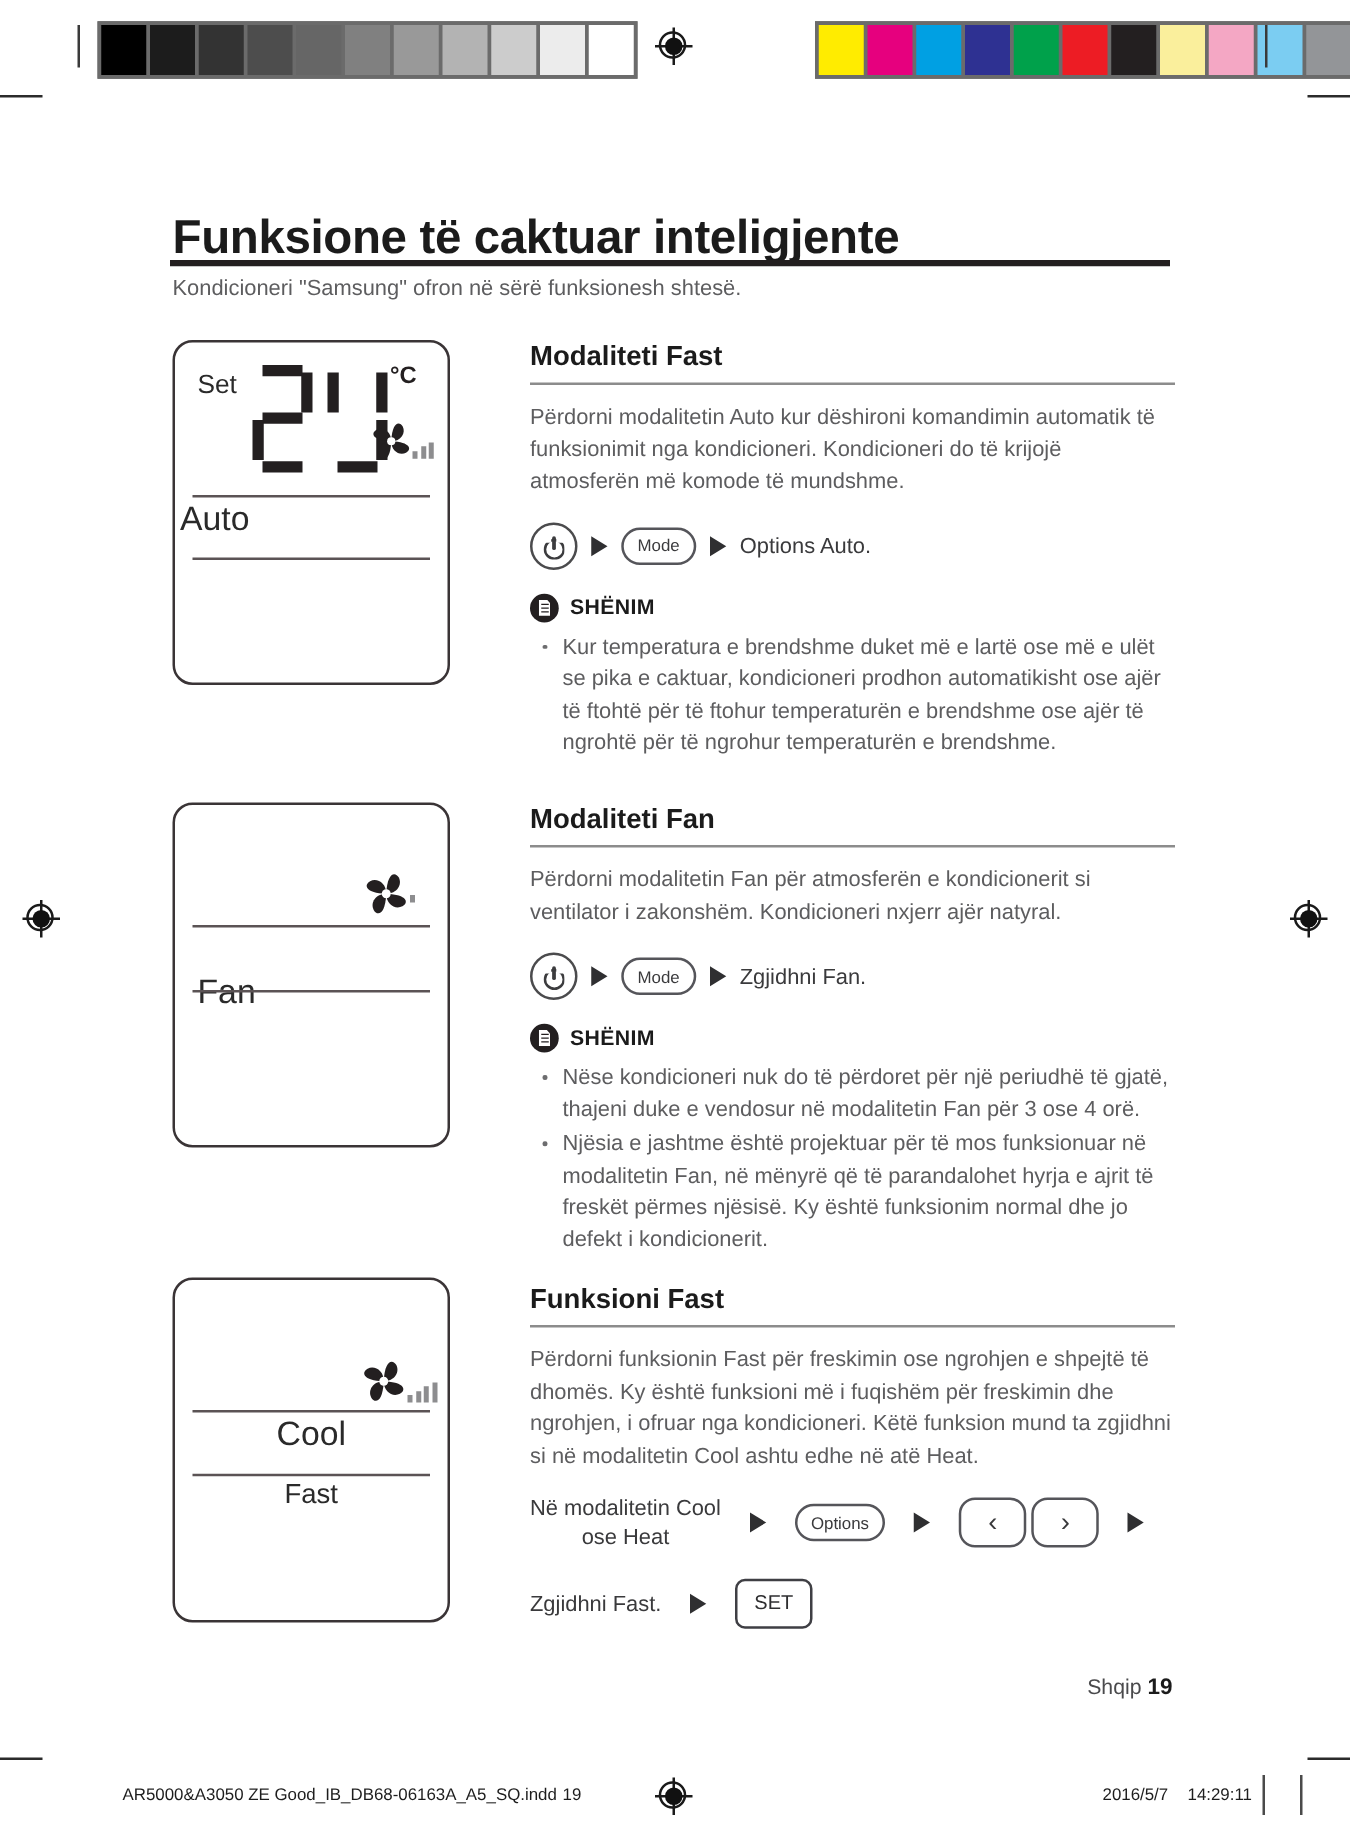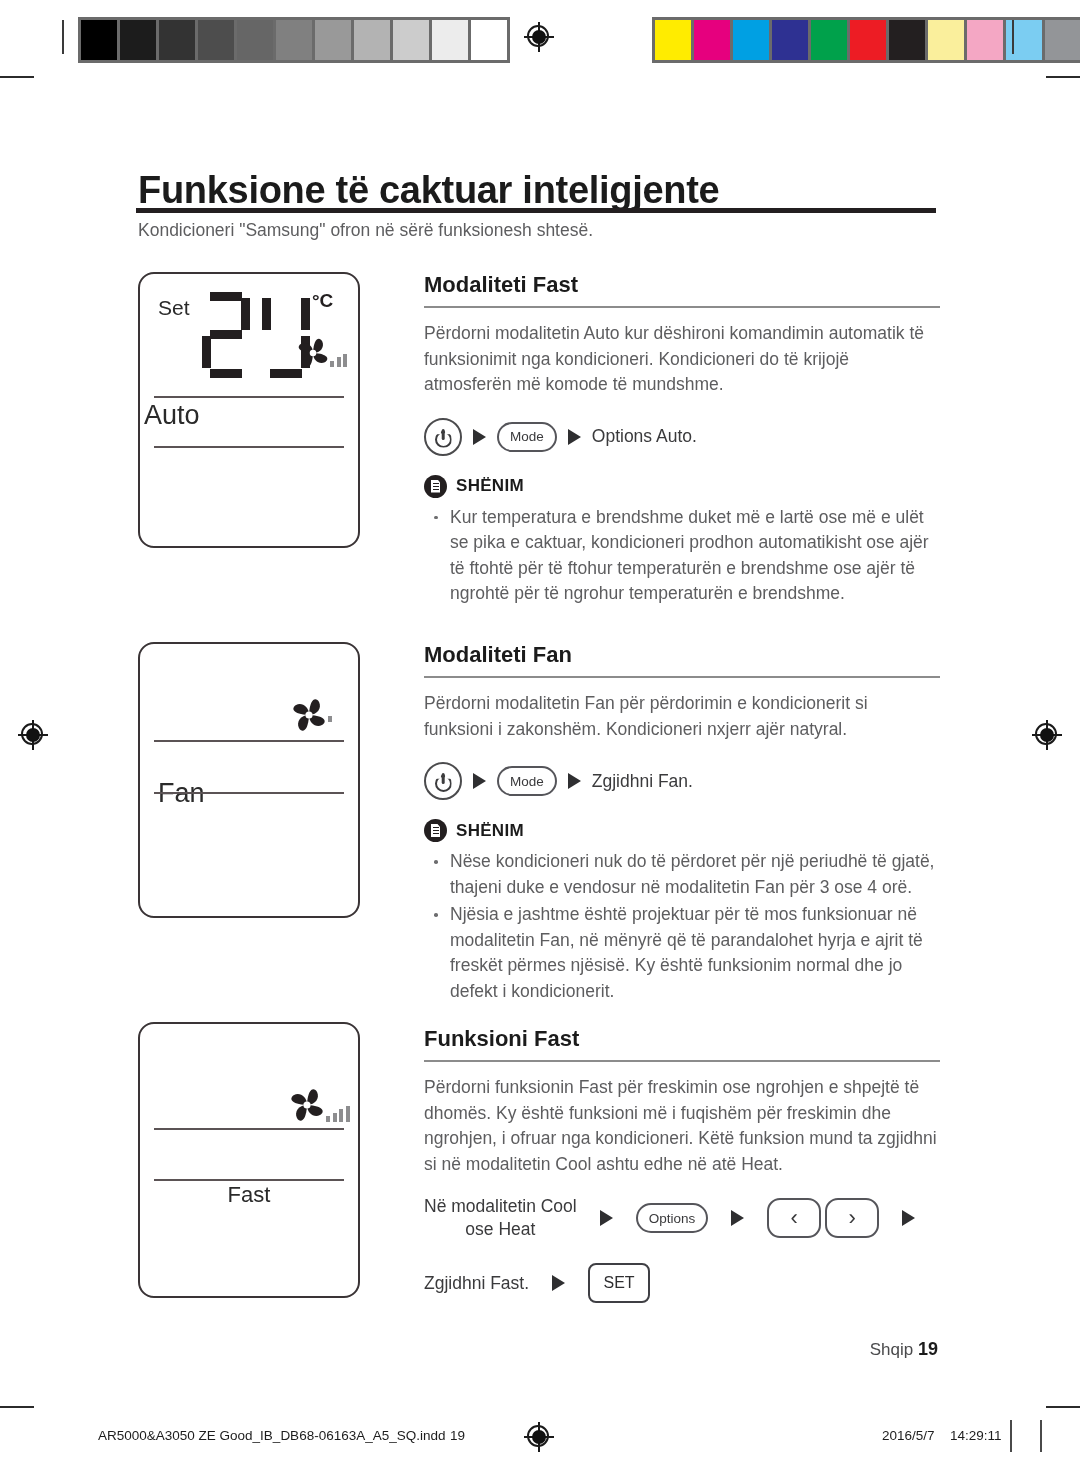--- a/index.html
+++ b/index.html
@@ -264,20 +264,21 @@
           <path d="M32 32 C32 20, 22 14, 14 18 C7 22, 8 31, 32 32 Z" fill="#231f20" transform="rotate(180 32 32)"></path>
           <path d="M32 32 C32 20, 22 14, 14 18 C7 22, 8 31, 32 32 Z" fill="#231f20" transform="rotate(270 32 32)"></path>
           <circle cx="32" cy="32" r="5" fill="#ffffff"></circle>
         </svg><div class="fanbars" style="left: 42px; top: 23.92px;">
           <i style="height: 6px;"></i>
           <i style="height: 9.5px;"></i>
           <i style="height: 13px;"></i>
           <i style="height: 16.5px;"></i>
         </div></div>
     <div class="hline" style="top:104px;"></div>
+    <div class="panel-mode-text" style="left:0;top:108px;width:100%;text-align:center;">Cool</div>
     <div class="hline" style="top:155px;"></div>
     <div class="panel-mode-text" style="left:0;top:158px;width:100%;text-align:center;font-size:22px;">Fast</div>
   </div>
 
   <div class="col" style="top:176px;">
     <h2 class="sec-h">Modaliteti Fast</h2>
     <div class="sec-rule"></div>
     <p class="para">Përdorni modalitetin Auto kur dëshironi komandimin automatik të funksionimit nga kondicioneri. Kondicioneri do të krijojë atmosferën më komode të mundshme.</p>
 
     <div class="steps">
@@ -293,21 +294,21 @@
       <div class="note-title">SHËNIM</div>
     </div>
     <ul class="bullets" id="bullets-0">
         <li>Kur temperatura e brendshme duket më e lartë ose më e ulët se pika e caktuar, kondicioneri prodhon automatikisht ose ajër të ftohtë për të ftohur temperaturën e brendshme ose ajër të ngrohtë për të ngrohur temperaturën e brendshme.</li>
       </ul>
   </div>
 
   <div class="col" style="top:546px;">
     <h2 class="sec-h">Modaliteti Fan</h2>
     <div class="sec-rule"></div>
-    <p class="para">Përdorni modalitetin Fan për përdorimin e kondicionerit si funksioni i zakonshëm. Kondicioneri nxjerr ajër natyral.</p>
+    <p class="para">Përdorni modalitetin Fan për atmosferën e kondicionerit si ventilator i zakonshëm. Kondicioneri nxjerr ajër natyral.</p>
 
     <div class="steps">
       <div class="btn-power"></div>
       <div class="tri"></div>
       <div class="btn-oval">Mode</div>
       <div class="tri"></div>
       <div style="font-size:17.5px;color:#3a3a3c;">Zgjidhni Fan.</div>
     </div>
 
     <div class="note-head">

